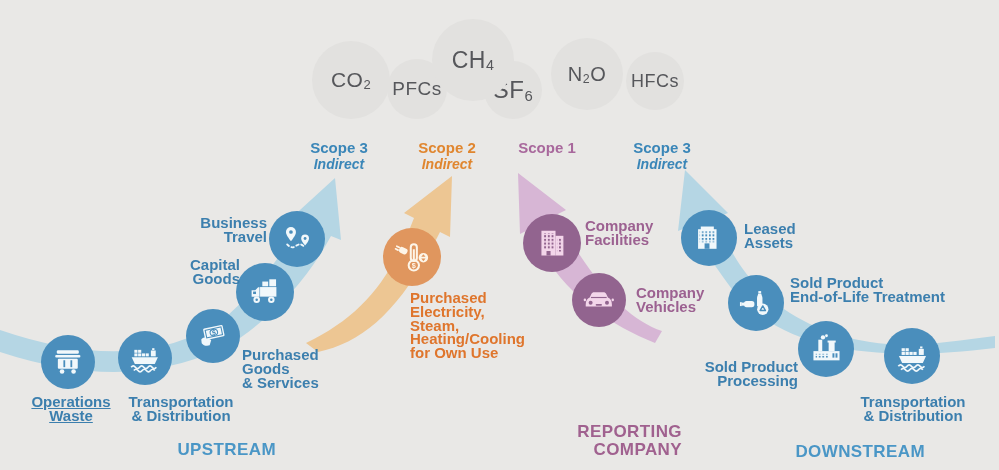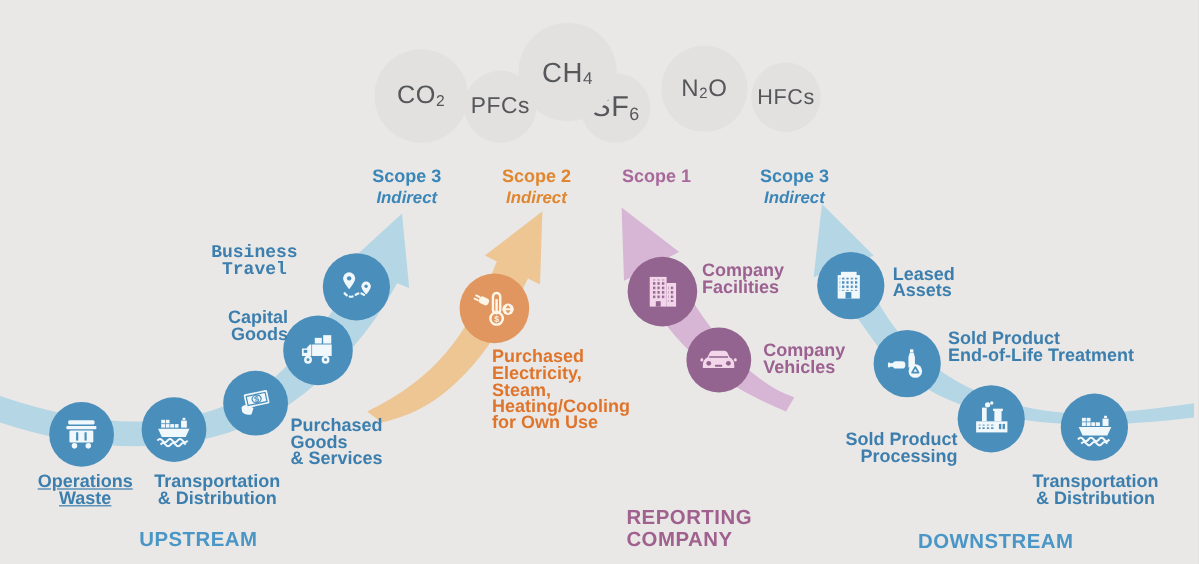--- a/index.html
+++ b/index.html
@@ -15,21 +15,21 @@
   .node{position:absolute;border-radius:50%;display:flex;align-items:center;justify-content:center;z-index:3;}
   .node svg{width:66%;height:66%;}
   .n-blue{background:#4a8ebc;}
   .n-orange{background:#e0965e;}
   .n-purple{background:#92648f;}
   .lbl{position:absolute;font-size:15px;font-weight:600;line-height:13.8px;z-index:4;}
   .lbl span{display:block;}
   .t-blue{color:#3c7fae;}
   .t-orange{color:#df752c;}
   .t-purple{color:#9c6191;}
-  .region{position:absolute;font-size:17px;font-weight:700;text-align:left;letter-spacing:.4px;z-index:4;line-height:17.5px;}
+  .region{position:absolute;font-size:17px;font-weight:700;text-align:right;letter-spacing:.4px;z-index:4;line-height:17.5px;}
   .region span{display:block;}
   .r-blue{color:#4a96c6;}
   .r-purple{color:#a0618f;}
 </style>
 </head>
 <body>
 
 <div class="stage">
 
   <svg class="arrows" width="999" height="470" viewBox="0 0 999 470">
@@ -250,21 +250,21 @@
   </div>
   <div class="lbl t-blue" style="left:242px;top:348px;width:110px;text-align:left;">
     <span>Purchased</span>
     <span>Goods</span>
     <span>&amp; Services</span>
   </div>
   <div class="lbl t-blue" style="left:140px;top:258px;width:100px;text-align:right;">
     <span>Capital</span>
     <span>Goods</span>
   </div>
-  <div class="lbl t-blue" style="left:157px;top:204px;width:110px;text-align:center;font-family:Liberation Mono, monospace;">
+  <div class="lbl t-blue" style="left:157px;top:216px;width:110px;text-align:right;">
     <span>Business</span>
     <span>Travel</span>
   </div>
   <div class="lbl t-orange" style="left:410px;top:291px;width:165px;text-align:left;">
     <span>Purchased</span>
     <span>Electricity,</span>
     <span>Steam,</span>
     <span>Heating/Cooling</span>
     <span>for Own Use</span>
   </div>

